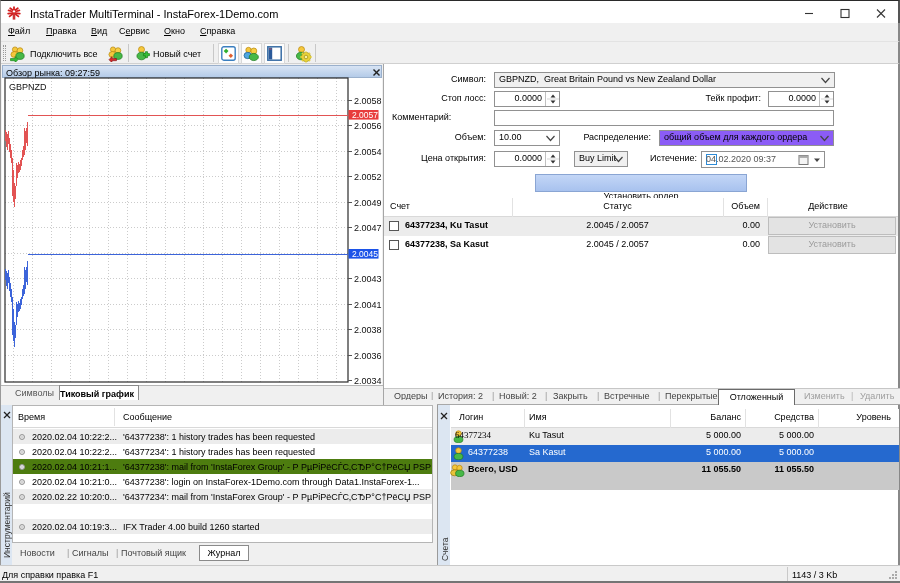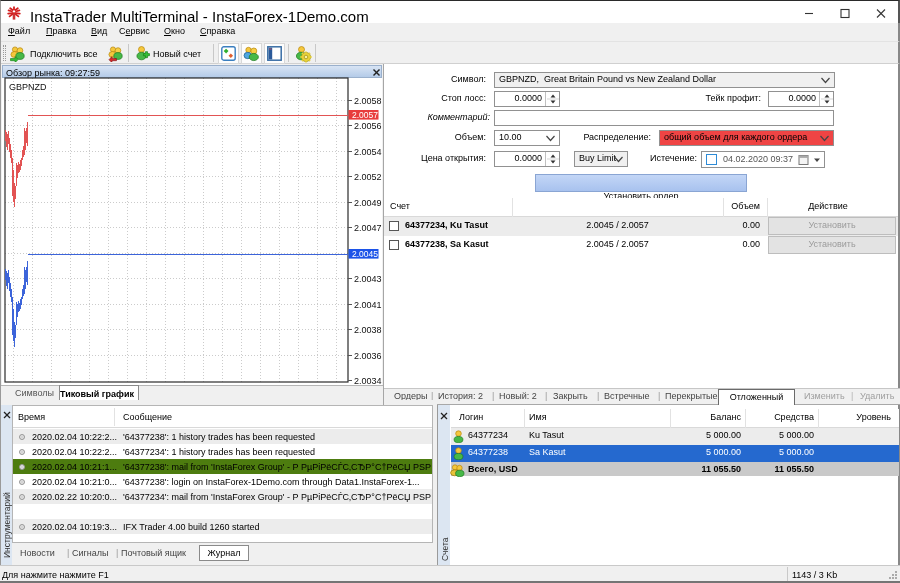--- a/index.html
+++ b/index.html
@@ -23,21 +23,21 @@
       <line x1="7" y1="6" x2="1.6" y2="4.4"></line>
       <line x1="7" y1="6" x2="12.4" y2="4.4"></line>
       <line x1="7" y1="7" x2="1.2" y2="7.6"></line>
       <line x1="7" y1="7" x2="12.8" y2="7.6"></line>
       <line x1="7" y1="7" x2="2.6" y2="10.4"></line>
       <line x1="7" y1="7" x2="11.4" y2="10.4"></line>
     </g>
     <rect x="5.7" y="6" width="2.6" height="7.6" fill="#c33"></rect>
     <circle cx="7" cy="5.4" r="1.7" fill="#fff" stroke="#d21f1f" stroke-width="1"></circle>
   </svg>
-  <div class="abs" style="left:29px;top:7px;font-size:15px;">InstaTrader MultiTerminal - InstaForex-1Demo.com</div>
+  <div class="abs" style="left:29px;top:7px;font-size:11px;">InstaTrader MultiTerminal - InstaForex-1Demo.com</div>
 
   <svg class="abs" style="left:798px;top:4px;" width="96" height="16" viewBox="0 0 96 16">
     <g stroke="#333" stroke-width="1.1" fill="none">
       <line x1="6" y1="8.5" x2="14" y2="8.5"></line>
       <rect x="42" y="4.5" width="8" height="8"></rect>
       <line x1="78" y1="4.5" x2="86" y2="12.5"></line>
       <line x1="86" y1="4.5" x2="78" y2="12.5"></line>
     </g>
   </svg>
 </div>
@@ -241,31 +241,31 @@
     <div class="abs" style="right:17px;top:1px;">0.0000</div>
     <div class="abs" style="right:0;top:0;width:14px;height:14px;border-left:1px solid #c0c0c0;">
       <svg width="14" height="14">
           <path d="M4.5,5.5 L7,2.5 L9.5,5.5 z" fill="#333"></path>
           <path d="M4.5,8.5 L7,11.5 L9.5,8.5 z" fill="#333"></path>
           <line x1="1" y1="7" x2="13" y2="7" stroke="#d5d5d5" stroke-width="1"></line>
         </svg>
     </div>
   </div>
 
-  <div class="abs" style="left:20px;top:48px;width:86px;text-align:right;font-style:italic;">Комментарий:</div>
+  <div class="abs" style="left:8px;top:48px;width:86px;text-align:left;">Комментарий:</div>
   <div class="abs" style="left:110px;top:46px;width:340px;height:16px;background:#fff;border:1px solid #919191;"></div>
 
   <div class="abs" style="left:20px;top:68px;width:82px;text-align:right;">Объем:</div>
   <div class="abs" style="left:110px;top:66px;width:66px;height:16px;background:#fff;border:1px solid #919191;padding:1px 4px;">10.00
     <svg class="abs" style="right:4px;top:4px" width="9" height="7">
         <path d="M0.5,1 L4.5,5.5 L8.5,1" fill="none" stroke="#444" stroke-width="1.2"></path>
       </svg>
   </div>
   <div class="abs" style="left:180px;top:68px;width:87px;text-align:right;">Распределение:</div>
-  <div class="abs" style="left:275px;top:66px;width:175px;height:16px;background:#ef4444;border:1px solid #919191;padding:1px 4px;">общий объем для каждого ордера
+  <div class="abs" style="left:275px;top:66px;width:175px;height:16px;background:#8b5cf6;border:1px solid #919191;padding:1px 4px;">общий объем для каждого ордера
     <svg class="abs" style="right:4px;top:4px" width="9" height="7">
         <path d="M0.5,1 L4.5,5.5 L8.5,1" fill="none" stroke="#444" stroke-width="1.2"></path>
       </svg>
   </div>
 
   <div class="abs" style="left:20px;top:89px;width:82px;text-align:right;">Цена открытия:</div>
   <div class="abs" style="left:110px;top:87px;width:66px;height:16px;background:#fff;border:1px solid #919191;">
     <div class="abs" style="right:17px;top:1px;">0.0000</div>
     <div class="abs" style="right:0;top:0;width:14px;height:14px;border-left:1px solid #c0c0c0;">
       <svg width="14" height="14">
@@ -276,35 +276,36 @@
     </div>
   </div>
   <div class="abs" style="left:190px;top:87px;width:54px;height:16px;background:#f0f0f0;border:1px solid #919191;padding:1px 4px;">Buy Limit
     <svg class="abs" style="right:4px;top:4px" width="9" height="7">
         <path d="M0.5,1 L4.5,5.5 L8.5,1" fill="none" stroke="#444" stroke-width="1.2"></path>
       </svg>
   </div>
   <div class="abs" style="left:246px;top:89px;width:67px;text-align:right;">Истечение:</div>
   <div class="abs" style="left:317px;top:87px;width:124px;height:17px;background:#fff;border:1px solid #919191;">
     <div class="abs" style="left:4px;top:2px;width:11px;height:11px;background:#fff;border:1px solid #2e8bd6;"></div>
-    <div class="abs" style="left:4px;top:2px;color:#555;margin-left:17px;">04.02.2020 09:37</div>
+    <div class="abs" style="left:4px;top:2px;color:#555;">04.02.2020 09:37</div>
     <svg class="abs" style="right:14px;top:2px" width="12" height="12" viewBox="0 0 12 12">
       <rect x="1" y="1.5" width="9" height="9" fill="#f4f4f4" stroke="#777" stroke-width="1"></rect>
       <rect x="1" y="1.5" width="9" height="2.4" fill="#a9a9a9"></rect>
     </svg>
     <svg class="abs" style="right:3px;top:6px" width="8" height="5">
         <path d="M1,0.5 L4,4 L7,0.5 z" fill="#444"></path>
       </svg>
   </div>
 
   <div class="abs" style="left:151px;top:110px;width:212px;height:16px;background:linear-gradient(#c3d6f6,#a8c2ee);border:1px solid #8aa5d3;text-align:center;padding-top:16px;">Установить ордер</div>
 
   <div class="abs" style="left:0px;top:134px;width:514px;height:19px;background:#fff;border-bottom:1px solid #d9d9d9;">
     <div class="abs" style="left:6px;top:3px;">Счет</div>
     <div class="abs" style="left:128px;top:0;width:1px;height:19px;background:#e2e2e2;"></div>
+    <div class="abs" style="left:128px;top:3px;width:211px;text-align:center;">Статус</div>
     <div class="abs" style="left:338.5px;top:0;width:1px;height:19px;background:#e2e2e2;"></div>
     <div class="abs" style="left:300px;top:3px;width:76px;text-align:right;">Объем</div>
     <div class="abs" style="left:383px;top:0;width:1px;height:19px;background:#e2e2e2;"></div>
     <div class="abs" style="left:384px;top:3px;width:120px;text-align:center;">Действие</div>
   </div>
   <div class="abs" style="left:0px;top:153px;width:514px;height:19px;background:#ececec;">
     <div class="abs" style="left:5px;top:4px;width:10px;height:10px;background:#fff;border:1px solid #555;"></div>
     <div class="abs" style="left:21px;top:3px;font-weight:bold;">64377234, Ku Tasut</div>
     <div class="abs" style="left:128px;top:3px;width:211px;text-align:center;">2.0045 / 2.0057</div>
     <div class="abs" style="left:300px;top:3px;width:76px;text-align:right;">0.00</div>
@@ -412,53 +413,53 @@
     <div class="abs" style="left:295px;top:3px;width:68px;text-align:right;">Средства</div>
     <div class="abs" style="left:367px;top:0;width:1px;height:19px;background:#e2e2e2;"></div>
     <div class="abs" style="left:368px;top:3px;width:72px;text-align:right;">Уровень</div>
   </div>
 
   <div class="abs" style="left:13px;top:23px;width:448px;height:17px;background:#ececec;">
     <svg class="abs" style="left:1px;top:2px" width="13" height="13" viewBox="0 0 13 13">
       <circle cx="6.5" cy="3.6" r="2.8" fill="#f5c73d" stroke="#b8860b" stroke-width="0.7"></circle>
       <ellipse cx="6.5" cy="9.6" rx="4.4" ry="3.2" fill="#47b847" stroke="#1d7a1d" stroke-width="0.7"></ellipse>
     </svg>
-    <div class="abs" style="left:17px;top:2px;">64377234</div>
+    <div class="abs" style="left:4px;top:2px;font-family:Liberation Serif, serif;">64377234</div>
     <div class="abs" style="left:78px;top:2px;">Ku Tasut</div>
     <div class="abs" style="left:220px;top:2px;width:70px;text-align:right;">5 000.00</div>
     <div class="abs" style="left:295px;top:2px;width:68px;text-align:right;">5 000.00</div>
   </div>
   <div class="abs" style="left:13px;top:40px;width:448px;height:17px;background:#2569cf;color:#fff;">
     <svg class="abs" style="left:1px;top:2px" width="13" height="13" viewBox="0 0 13 13">
       <circle cx="6.5" cy="3.6" r="2.8" fill="#f5c73d" stroke="#b8860b" stroke-width="0.7"></circle>
       <ellipse cx="6.5" cy="9.6" rx="4.4" ry="3.2" fill="#47b847" stroke="#1d7a1d" stroke-width="0.7"></ellipse>
     </svg>
     <div class="abs" style="left:17px;top:2px;">64377238</div>
     <div class="abs" style="left:78px;top:2px;">Sa Kasut</div>
     <div class="abs" style="left:220px;top:2px;width:70px;text-align:right;">5 000.00</div>
     <div class="abs" style="left:295px;top:2px;width:68px;text-align:right;">5 000.00</div>
   </div>
-  <div class="abs" style="left:13px;top:57px;width:448px;height:14px;background:#c9c9c9;font-weight:bold;">
+  <div class="abs" style="left:13px;top:57px;width:448px;height:28px;background:#c9c9c9;font-weight:bold;">
     <svg class="abs" style="left:-1px;top:2px" width="15" height="13" viewBox="0 0 15 13">
       <circle cx="5" cy="3.4" r="2.6" fill="#f5c73d" stroke="#b8860b" stroke-width="0.7"></circle>
       <ellipse cx="4.6" cy="8.8" rx="4" ry="3" fill="#e8c23a" stroke="#9a7a0a" stroke-width="0.7"></ellipse>
       <circle cx="9.5" cy="4" r="2.7" fill="#f5c73d" stroke="#b8860b" stroke-width="0.7"></circle>
       <ellipse cx="9.8" cy="9.4" rx="4.2" ry="3.2" fill="#47b847" stroke="#1d7a1d" stroke-width="0.7"></ellipse>
     </svg>
     <div class="abs" style="left:17px;top:2px;">Всего, USD</div>
     <div class="abs" style="left:220px;top:2px;width:70px;text-align:right;">11 055.50</div>
     <div class="abs" style="left:295px;top:2px;width:68px;text-align:right;">11 055.50</div>
   </div>
 </div>
 
 <div class="abs" style="left:0;top:23px;width:1px;height:560px;background:#9a9a9a;"></div>
 <div class="abs" style="left:383px;top:64px;width:1px;height:341px;background:#a6a6a6;"></div>
 
 <div class="abs" style="left:0;top:565px;width:900px;height:18px;background:#f0f0f0;border-top:1px solid #c9c9c9;border-bottom:2px solid #757575;">
-  <div class="abs" style="left:2px;top:4px;">Для нажмите нажмите F1</div>
+  <div class="abs" style="left:2px;top:4px;">Для справки правка F1</div>
   <div class="abs" style="left:787px;top:1px;width:1px;height:14px;background:#c9c9c9;"></div>
   <div class="abs" style="left:792px;top:4px;">1143 / 3 Kb</div>
   <svg class="abs" style="left:888px;top:4px" width="10" height="10">
       <g fill="#aaa">
         <rect x="7" y="7" width="2" height="2"></rect>
         <rect x="4" y="7" width="2" height="2"></rect>
         <rect x="1" y="7" width="2" height="2"></rect>
         <rect x="7" y="4" width="2" height="2"></rect>
         <rect x="4" y="4" width="2" height="2"></rect>
         <rect x="7" y="1" width="2" height="2"></rect>

